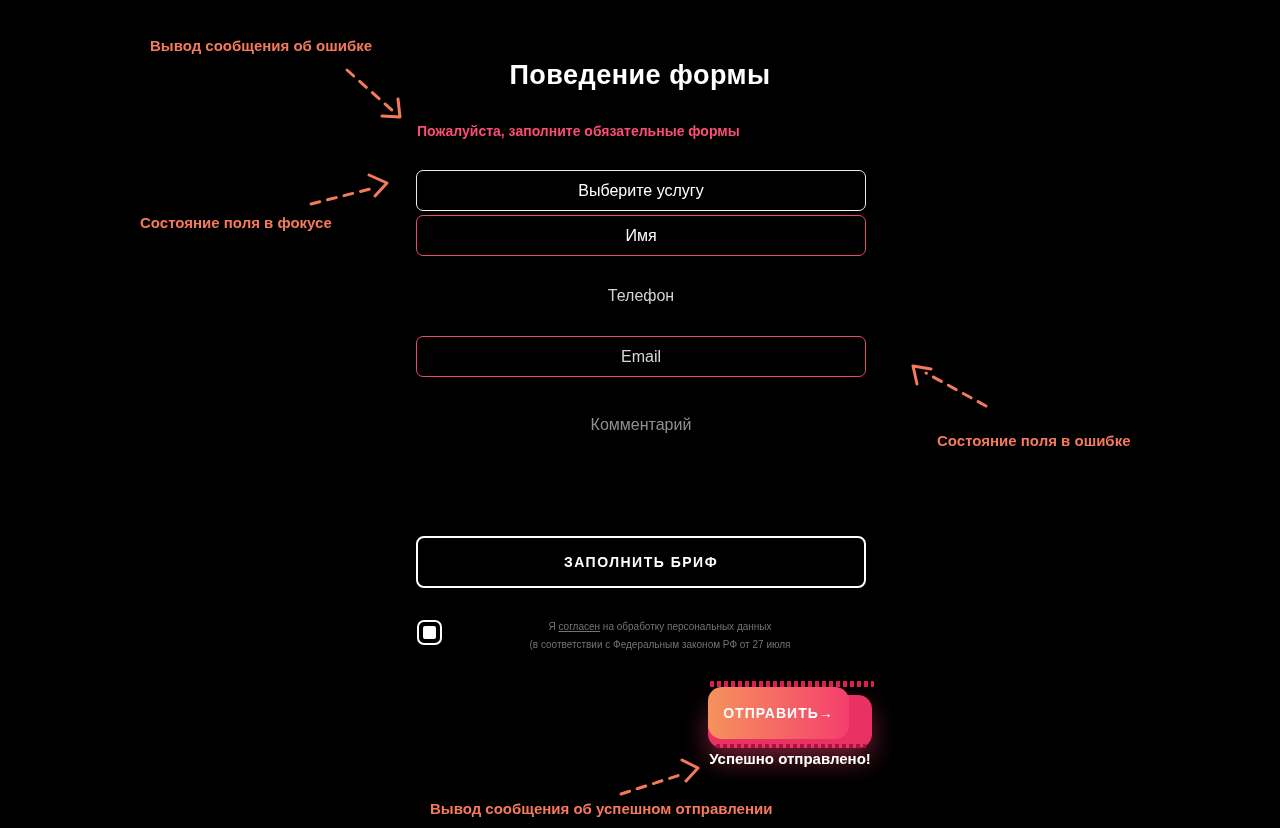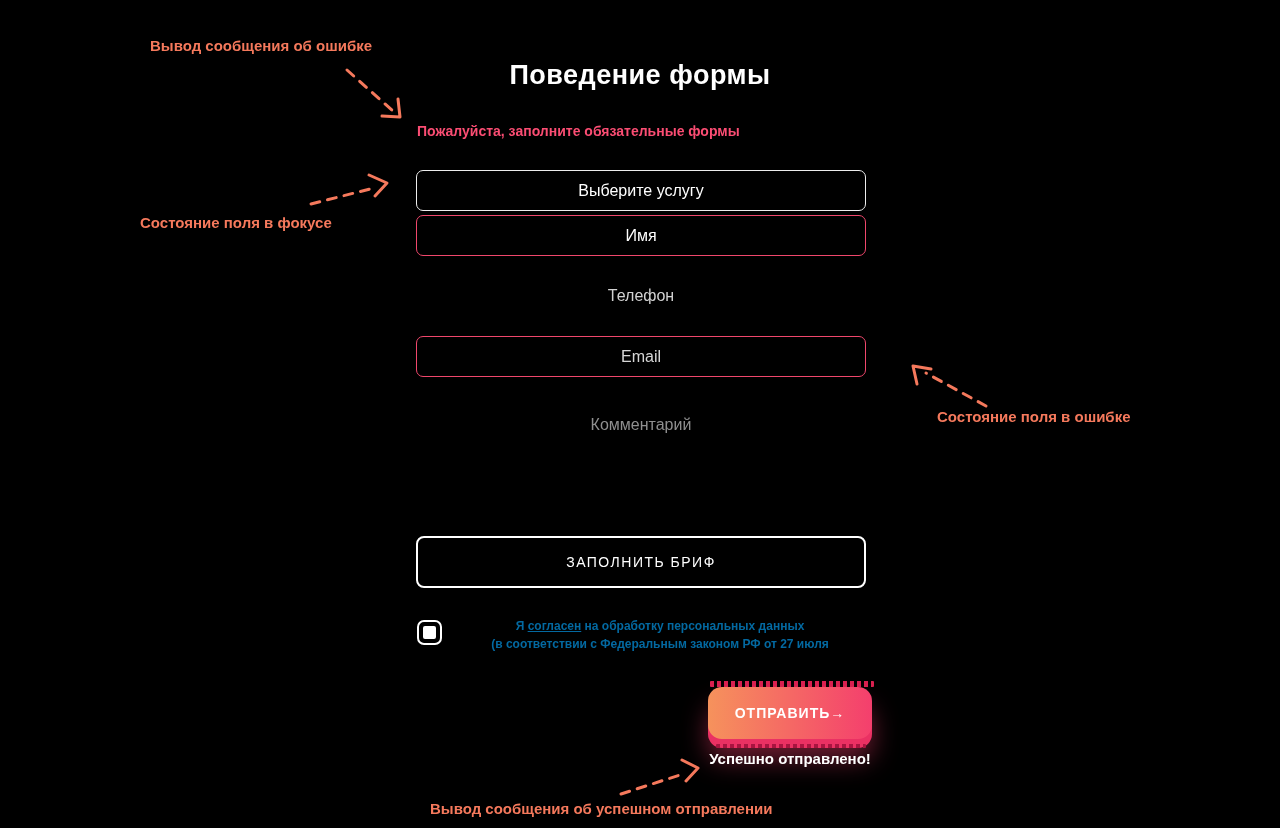--- a/index.html
+++ b/index.html
@@ -15,21 +15,21 @@
     left:0; right:0; top:60px; text-align:center;
     color:#ffffff; font-size:27px; font-weight:800; letter-spacing:.5px;
   }
 
   
   .annotation {
     color:#f5795c; font-size:15px; font-weight:700; white-space:nowrap;
   }
   .ann-error-output   { left:150px; top:37px; }
   .ann-focus-state    { left:140px; top:214px; }
-  .ann-error-state    { left:937px; top:408px; }
+  .ann-error-state    { left:937px; top:432px; }
   .ann-success-output { left:430px; top:800px; }
 
   svg.overlay { position:absolute; left:0; top:0; pointer-events:none; }
 
   
   .form-error-message {
     left:417px; top:123px; color:#fb4d73; font-size:14px; font-weight:700;
   }
   .field {
     left:416px; width:450px; height:41px; border-radius:7px;
@@ -50,56 +50,56 @@
   }
   .field-service::placeholder { color:#ffffff; opacity:1; }
   .field-name::placeholder    { color:#ffffff; opacity:1; }
   .field-phone::placeholder   { color:#d2d2d2; opacity:1; }
   .field-email::placeholder   { color:#d6d6d6; opacity:1; }
   .field-comment::placeholder { color:#8f8f8f; opacity:1; }
 
   .brief-button {
     left:416px; top:536px; width:450px; height:52px;
     background:transparent; border:2px solid #ffffff; border-radius:8px;
-    color:#ffffff; font-size:14px; font-weight:400; letter-spacing:1.5px;
+    color:#ffffff; font-size:14px; font-weight:700; letter-spacing:1.5px;
     font-family:"Liberation Sans", sans-serif; cursor:pointer;
     display:flex; align-items:center; justify-content:center;
   }
 
   
   .consent-checkbox {
     left:417px; top:620px; width:25px; height:25px;
     border:2.5px solid #ffffff; border-radius:7px; background:transparent;
     display:flex; align-items:center; justify-content:center; cursor:pointer;
   }
   .consent-checkbox .check-mark {
     width:13px; height:13px; background:#ffffff; border-radius:2px;
   }
   .consent-text {
     left:450px; top:618px; width:420px;
-    color:#0369a1; font-size:12px; font-weight:700; line-height:17.5px;
+    color:#737373; font-size:10px; font-weight:400; line-height:17.5px;
   }
   .consent-link { text-decoration:underline; cursor:pointer; }
 
   
   .clipped-strip {
     height:6px; border-radius:1px;
     background:repeating-linear-gradient(90deg,#da2150 0 4px,transparent 4px 7px);
   }
   .clipped-strip-top    { left:710px; top:681px; width:164px; }
   .clipped-strip-bottom { left:716px; top:744px; width:150px; height:4px;
     background:repeating-linear-gradient(90deg,#a81440 0 4px,transparent 4px 7px); }
 
   
   .submit-shadow {
     left:708px; top:695px; width:164px; height:53px; border-radius:14px;
     background:#ea3163; box-shadow:0 12px 26px rgba(244,63,109,.45);
   }
   .submit-button {
-    left:708px; top:687px; width:164px; height:52px; border-radius:14px;
+    left:708px; top:687px; width:141px; height:52px; border-radius:14px;
     background:linear-gradient(90deg,#f6925c 0%,#f43f6d 100%);
     border:none; color:#ffffff; font-size:14px; font-weight:700;
     letter-spacing:1px; font-family:"Liberation Sans", sans-serif; cursor:pointer;
     display:flex; align-items:center; justify-content:center; 
   }
   .success-message {
     left:698px; top:750px; width:184px; text-align:center;
     color:#ffffff; font-size:15px; font-weight:700; white-space:nowrap;
   }
 </style>

